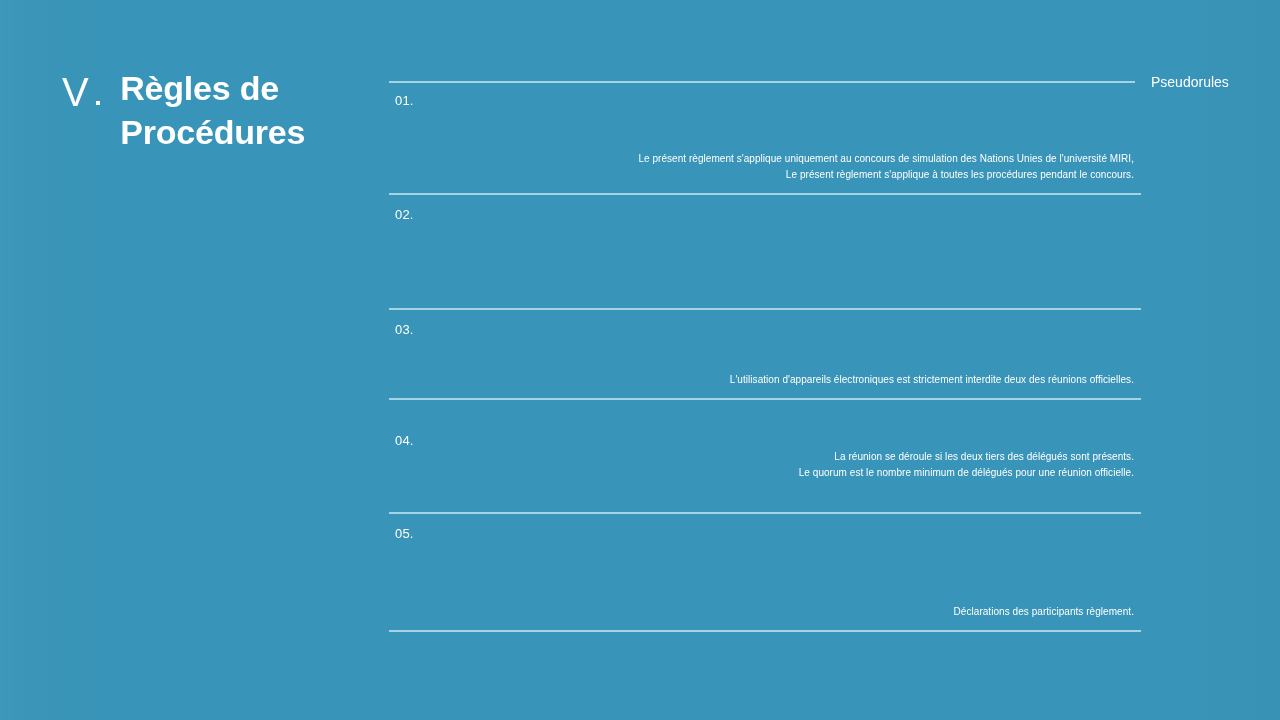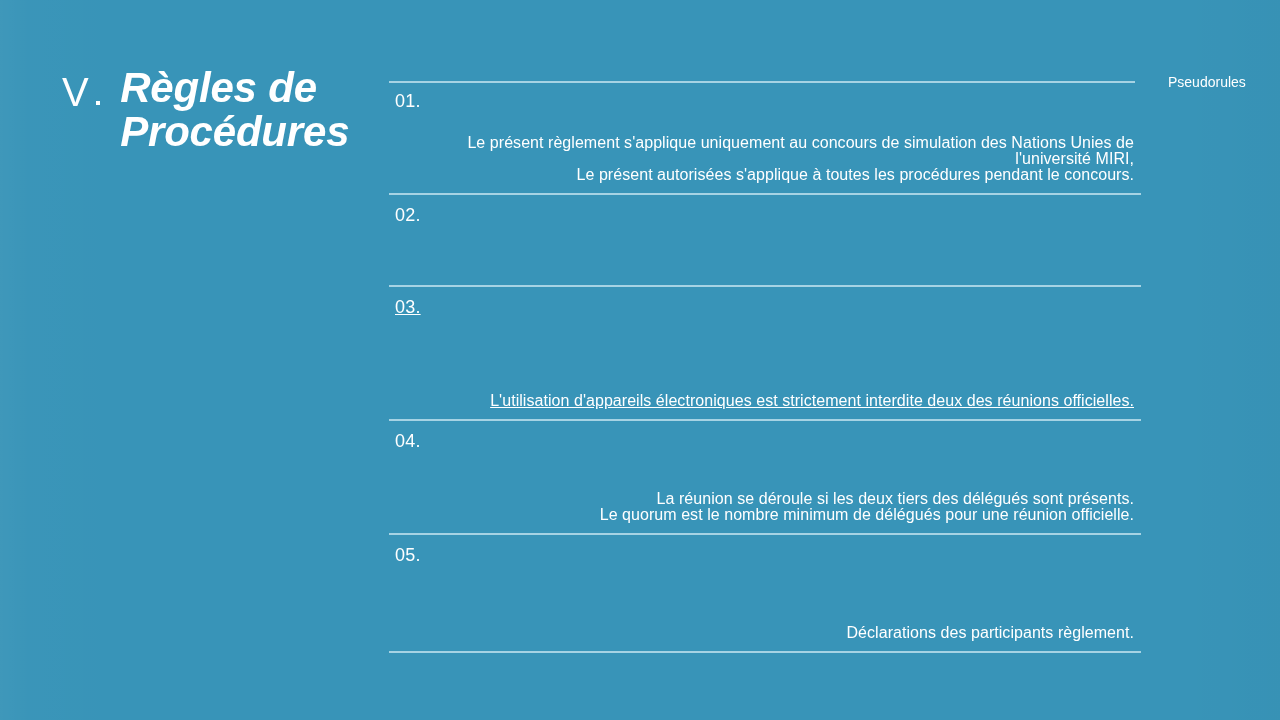--- a/index.html
+++ b/index.html
@@ -58,27 +58,26 @@
     width: 4px;
     height: 4px;
     background: #ffffff;
     margin-left: 7px;
     position: relative;
     top: -1px;
   }
 
   #title-text {
     margin-left: 20px;
-    font-size: 42px;
+    font-size: 34px;
     font-weight: bold;
     line-height: 44px;
     letter-spacing: -0.2px;
     color: #ffffff;
     max-width: 220px;
-    font-style: italic;
   }
 
   
   #header-row {
     position: absolute;
     left: 389px;
     top: 72px;
     width: 835px;
     height: 20px;
     display: flex;
@@ -86,21 +85,21 @@
   }
 
   #header-rule {
     width: 746px;
     height: 2px;
     background: #a6d3e4;
     flex: 0 0 auto;
   }
 
   #header-label {
-    margin-left: 33px;
+    margin-left: 16px;
     font-size: 14px;
     font-weight: 400;
     line-height: 20px;
     color: #ffffff;
     white-space: nowrap;
   }
 
   
   #rules-list {
     position: absolute;
@@ -111,47 +110,47 @@
 
   .rule-row {
     position: relative;
     border-bottom: 2px solid #a6d3e4;
     display: flex;
     flex-direction: column;
     justify-content: space-between;
   }
 
   .rule-number {
-    font-size: 18px;
+    font-size: 13px;
     font-weight: 400;
     line-height: 16px;
     color: #ffffff;
     padding-top: 12px;
     padding-left: 6px;
     letter-spacing: 0.2px;
   }
 
   .rule-text {
     text-align: right;
-    font-size: 16px;
+    font-size: 10px;
     font-weight: 400;
     line-height: 16px;
     color: #ffffff;
     padding-bottom: 10px;
     padding-right: 7px;
     letter-spacing: 0.05px;
   }
 
   .rule-text .line { display: block; }
 
   
   .rule-row.r1 { height: 114px; }
-  .rule-row.r2 { height: 92px; }
-  .rule-row.r3 { height: 134px; text-decoration: underline; }
-  .rule-row.r4 { height: 114px; }
+  .rule-row.r2 { height: 115px; }
+  .rule-row.r3 { height: 90px; }
+  .rule-row.r4 { height: 114px; justify-content: center; }
   .rule-row.r5 { height: 118px; }
 </style>
 </head>
 <body>
 
 <div id="slide">
 
   <div id="title-block">
     <div id="roman-numeral">
       <span>V</span><span class="dot"></span>
@@ -163,21 +162,21 @@
     <div id="header-rule"></div>
     <div id="header-label">Pseudorules</div>
   </div>
 
   <div id="rules-list">
 
     <div class="rule-row r1">
       <div class="rule-number">01.</div>
       <div class="rule-text">
         <span class="line">Le présent règlement s'applique uniquement au concours de simulation des Nations Unies de l'université MIRI,</span>
-        <span class="line">Le présent autorisées s'applique à toutes les procédures pendant le concours.</span>
+        <span class="line">Le présent règlement s'applique à toutes les procédures pendant le concours.</span>
       </div>
     </div>
 
     <div class="rule-row r2">
       <div class="rule-number">02.</div>
     </div>
 
     <div class="rule-row r3">
       <div class="rule-number">03.</div>
       <div class="rule-text">

